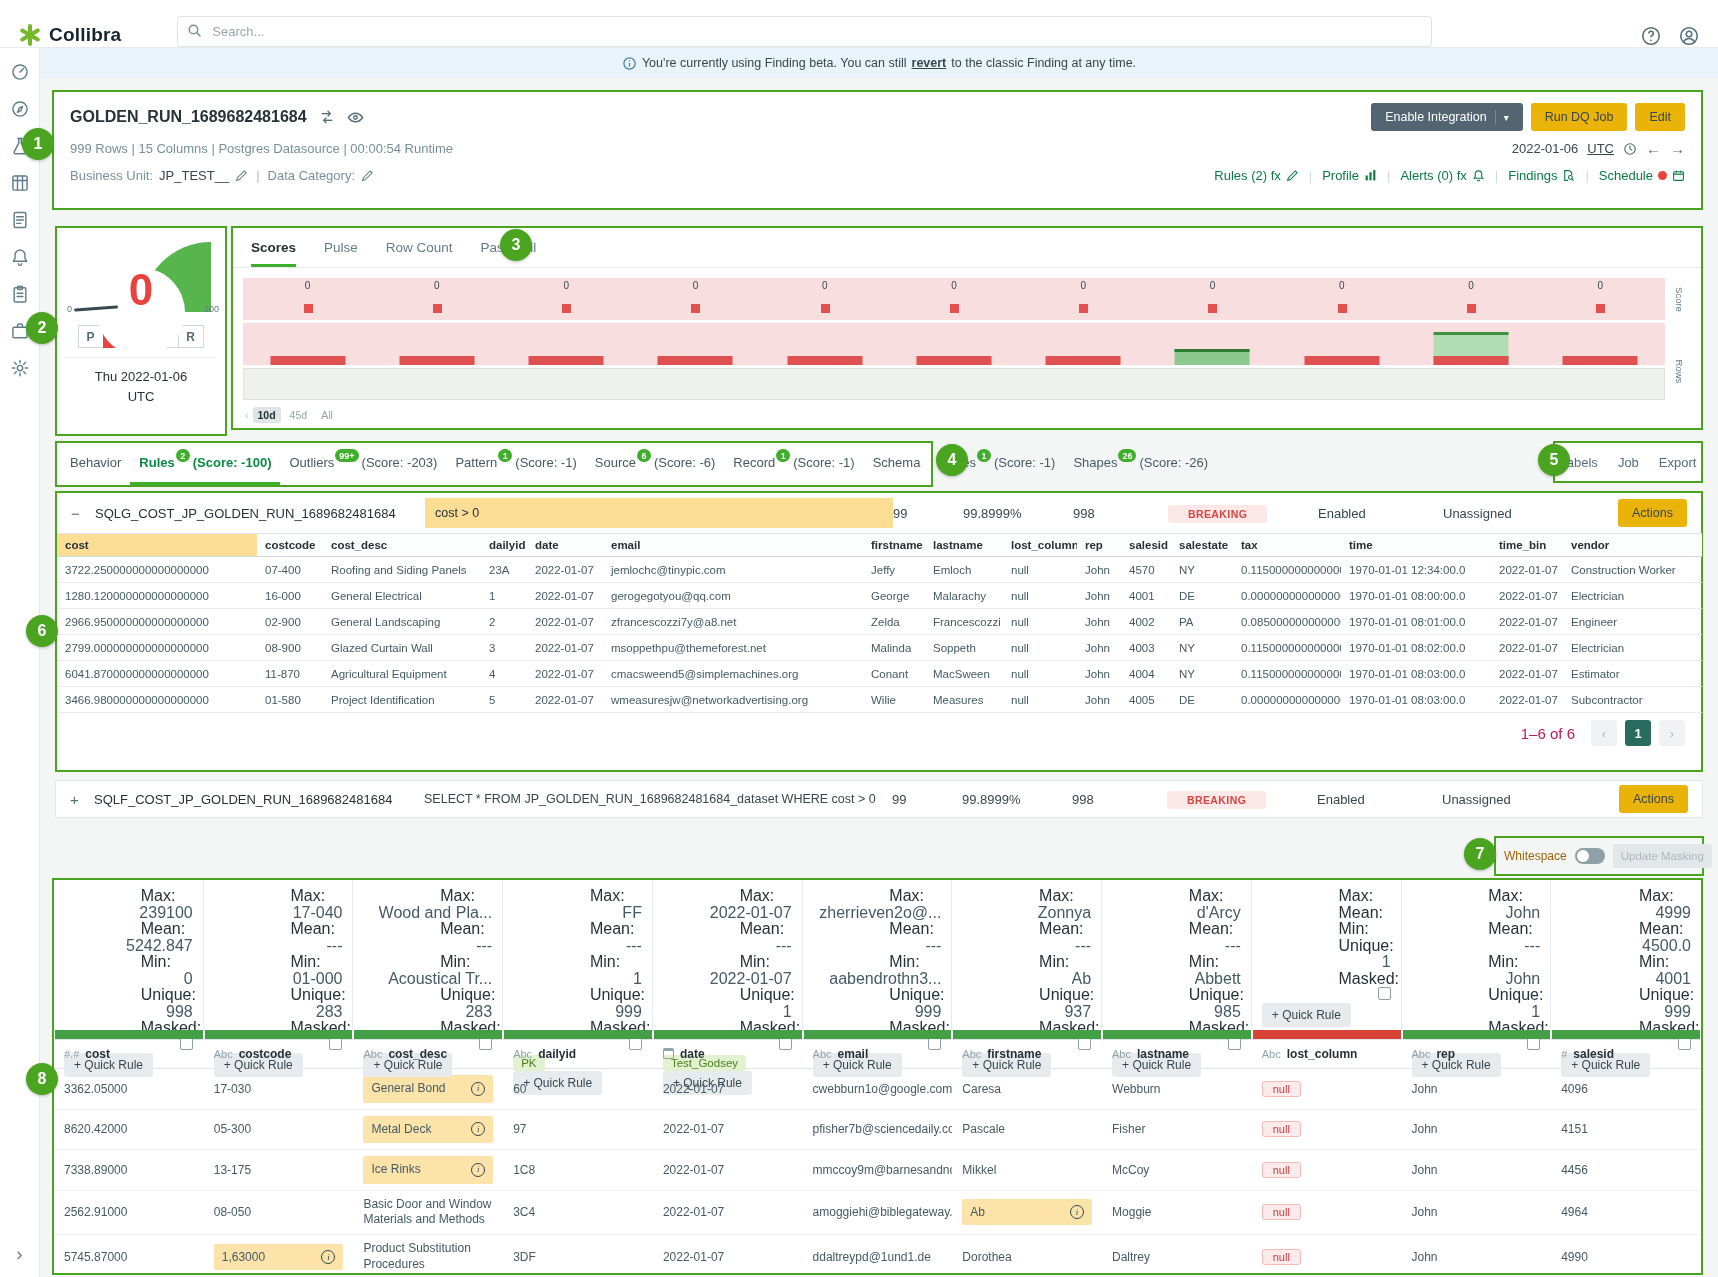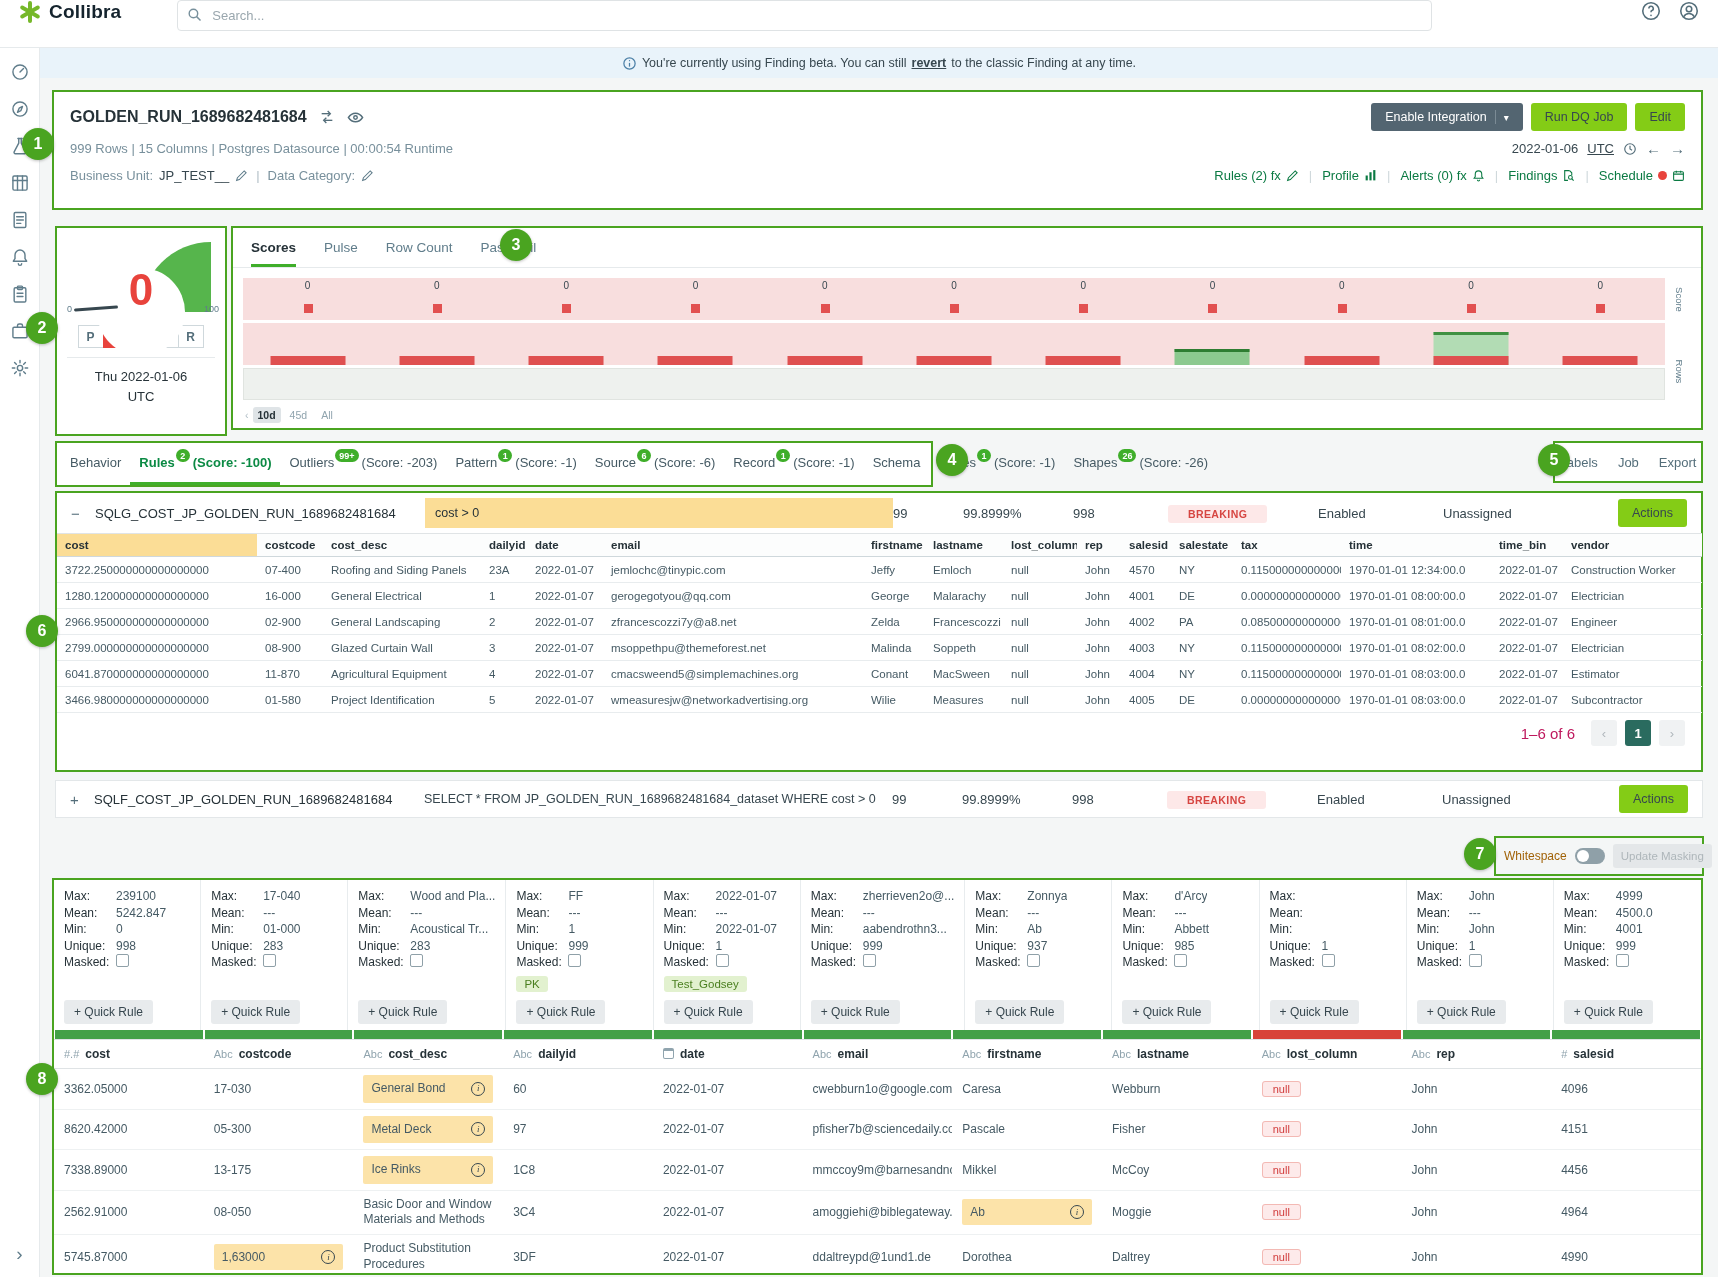--- a/index.html
+++ b/index.html
@@ -5,21 +5,21 @@
   * { box-sizing: border-box; margin: 0; padding: 0; }
   html,body { width:1718px; height:1277px; }
   body {
     position: relative; overflow: hidden;
     background: #f4f6f6;
     font-family: "Liberation Sans", sans-serif;
     color: #37474f;
   }
   
   .topbar { position:absolute; left:0; top:0; width:1718px; height:48px; background:#fff;
-            border-bottom:1px solid #e6eaec; display:flex; align-items:flex-start; padding:0 18px; z-index:20; }
+            border-bottom:1px solid #e6eaec; display:flex; align-items:flex-end; padding:0 18px; z-index:20; }
   .brand { display:flex; align-items:center; gap:7px; cursor:pointer; }
   .brand-text { font-size:19px; font-weight:600; color:#15242e; letter-spacing:.2px; }
   .search-wrap { position:relative; margin-left:56px; flex:1; max-width:1255px; }
   .search-input { width:100%; height:31px; border:1px solid #dfe3e5; border-radius:4px;
                   padding:0 10px 0 34px; font-size:13px; color:#455a64; outline:none; background:#fff;
                   font-family:"Liberation Sans", sans-serif; }
   .search-input::placeholder { color:#9aa7ae; }
   .search-icon { position:absolute; left:9px; top:6px; color:#78909c; }
   .top-icons { margin-left:auto; display:flex; align-items:center; gap:16px; color:#546e7a; }
   .top-icon { cursor:pointer; display:flex; }
@@ -31,21 +31,21 @@
   
   .sidebar { position:absolute; left:0; top:48px; bottom:0; width:40px; background:#fff;
              border-right:1px solid #e6eaec; display:flex; flex-direction:column; align-items:center;
              padding-top:14px; gap:17px; z-index:15; }
   .side-icon { color:#607d8b; cursor:pointer; display:flex; }
   .side-expand { margin-top:auto; margin-bottom:12px; font-size:19px; color:#607d8b; cursor:pointer; }
   
   .card { position:absolute; background:#fff; border:2px solid #4aa420; z-index:2; }
   .btn { border:none; border-radius:3px; font-size:12.5px; padding:7px 14px; cursor:pointer;
          font-family:"Liberation Sans", sans-serif; }
-  .btn.light { background:#84cc16; color:#37474f; }
+  .btn.light { background:#eab308; color:#37474f; }
   .btn.dark  { background:#536571; color:#fff; display:flex; align-items:center; gap:8px; }
   .btn.dark .divider { width:1px; height:14px; background:#7b8b95; }
   .btn.disabled { background:#e4e7e9; color:#aeb6ba; cursor:default; }
   
   .header-card { left:52px; top:90px; width:1651px; height:120px; padding:11px 16px 10px; }
   .hr1 { display:flex; align-items:center; gap:12px; }
   .hr-title { font-size:16px; font-weight:700; color:#263238; }
   .t-icon { color:#546e7a; display:flex; cursor:pointer; }
   .hr1-right { margin-left:auto; display:flex; gap:8px; align-items:center; }
   .hr2 { display:flex; align-items:center; margin-top:9px; }
@@ -151,21 +151,21 @@
               display:flex; align-items:center; gap:8px; padding:0 8px; z-index:3; }
   .mask-label { font-size:12px; color:#a16207; }
   .toggle { width:30px; height:16px; border-radius:8px; background:#8fa0a8; position:relative; cursor:pointer; flex:none; }
   .toggle .knob { position:absolute; left:2px; top:2px; width:12px; height:12px; border-radius:50%; background:#fff; }
   .mask-box .btn { padding:6px 8px; font-size:11.5px; white-space:nowrap; }
   
   .profile-box { left:52px; top:878px; width:1651px; height:397px; overflow:hidden; }
   .stats-grid { display:grid; grid-template-columns:repeat(11,1fr); }
   .stat-col { height:150px; padding:8px 10px 6px; border-right:1px solid #e8ecee; display:flex; flex-direction:column; }
   .stat-col:last-child { border-right:none; }
-  .sline { display:flex; align-items:flex-start; font-size:12px; line-height:16.5px; }
+  .sline { display:flex; align-items:flex-end; font-size:16px; line-height:16.5px;flex-direction:column; }
   .sl-label { width:52px; color:#263238; flex:none; }
   .sl-value { color:#455a64; white-space:nowrap; overflow:hidden; }
   .checkbox { width:13px; height:13px; border:1.5px solid #8fa0a8; border-radius:2px; background:#fff; cursor:pointer; }
   .badge-row { height:22px; margin-top:3px; }
   .col-badge { background:#e2f1cf; color:#4a7f1f; font-size:11.5px; padding:2px 8px; border-radius:3px; }
   .quick-rule { margin-top:auto; align-self:flex-start; background:#e8ebed; color:#37474f; border:none;
                 border-radius:3px; font-size:12px; padding:5px 10px; cursor:pointer;
                 font-family:"Liberation Sans", sans-serif; }
   .strip { display:grid; grid-template-columns:repeat(11,1fr); gap:0 2px; padding:0 1px; height:9px; }
   .seg-green { background:#43a047; } .seg-red { background:#d84339; }

